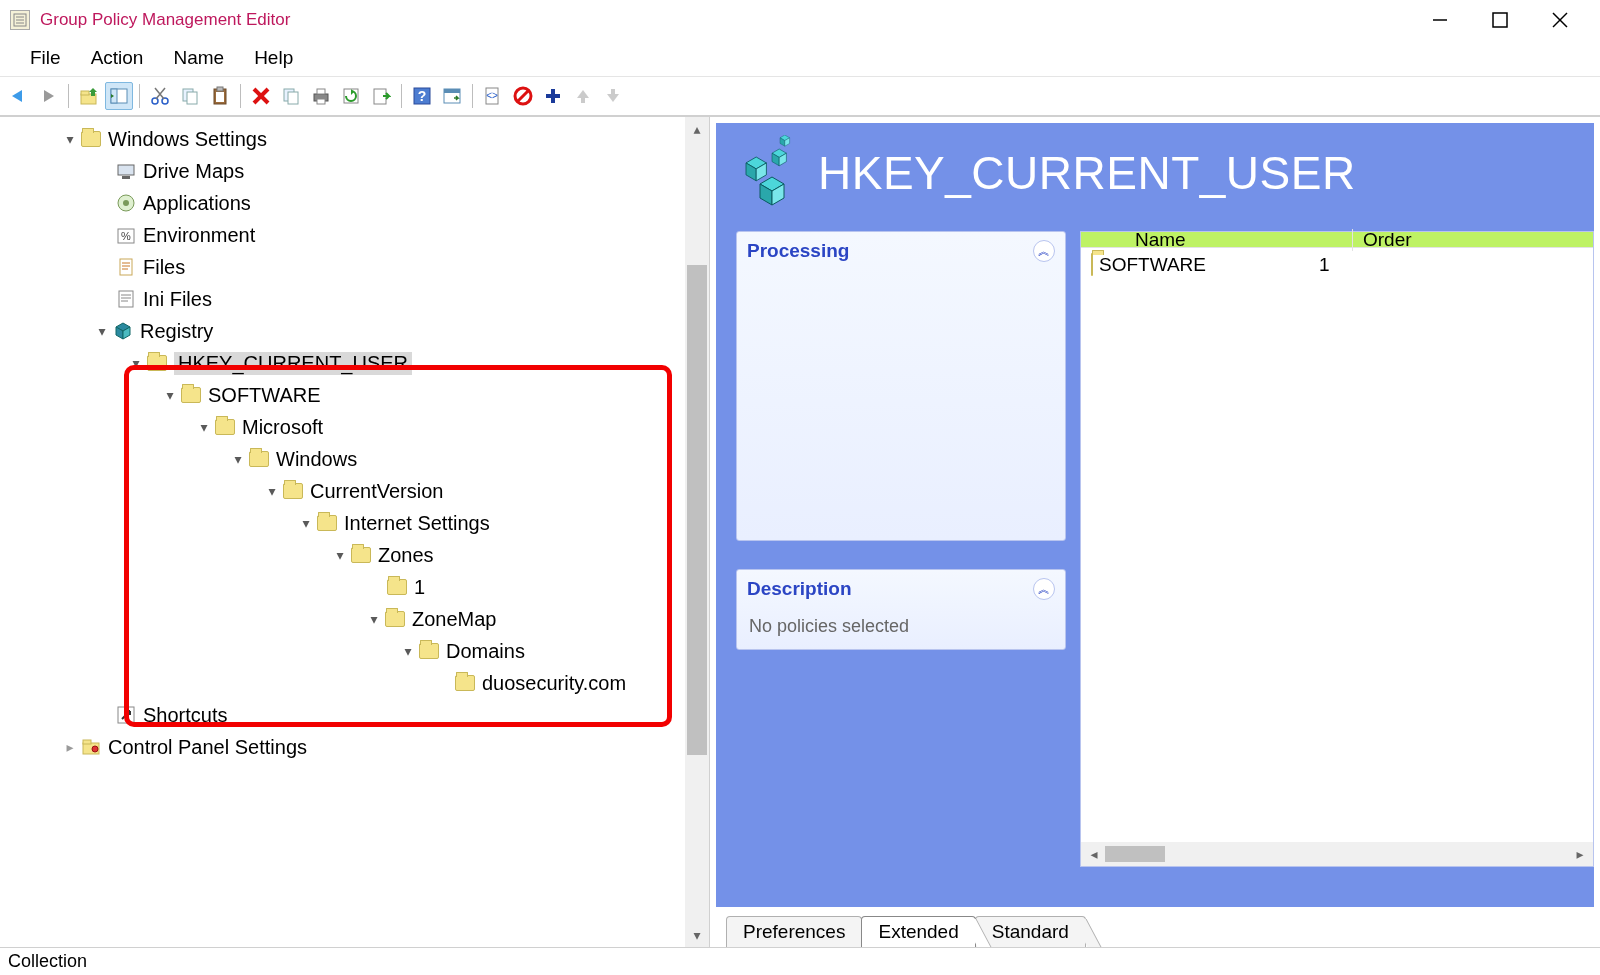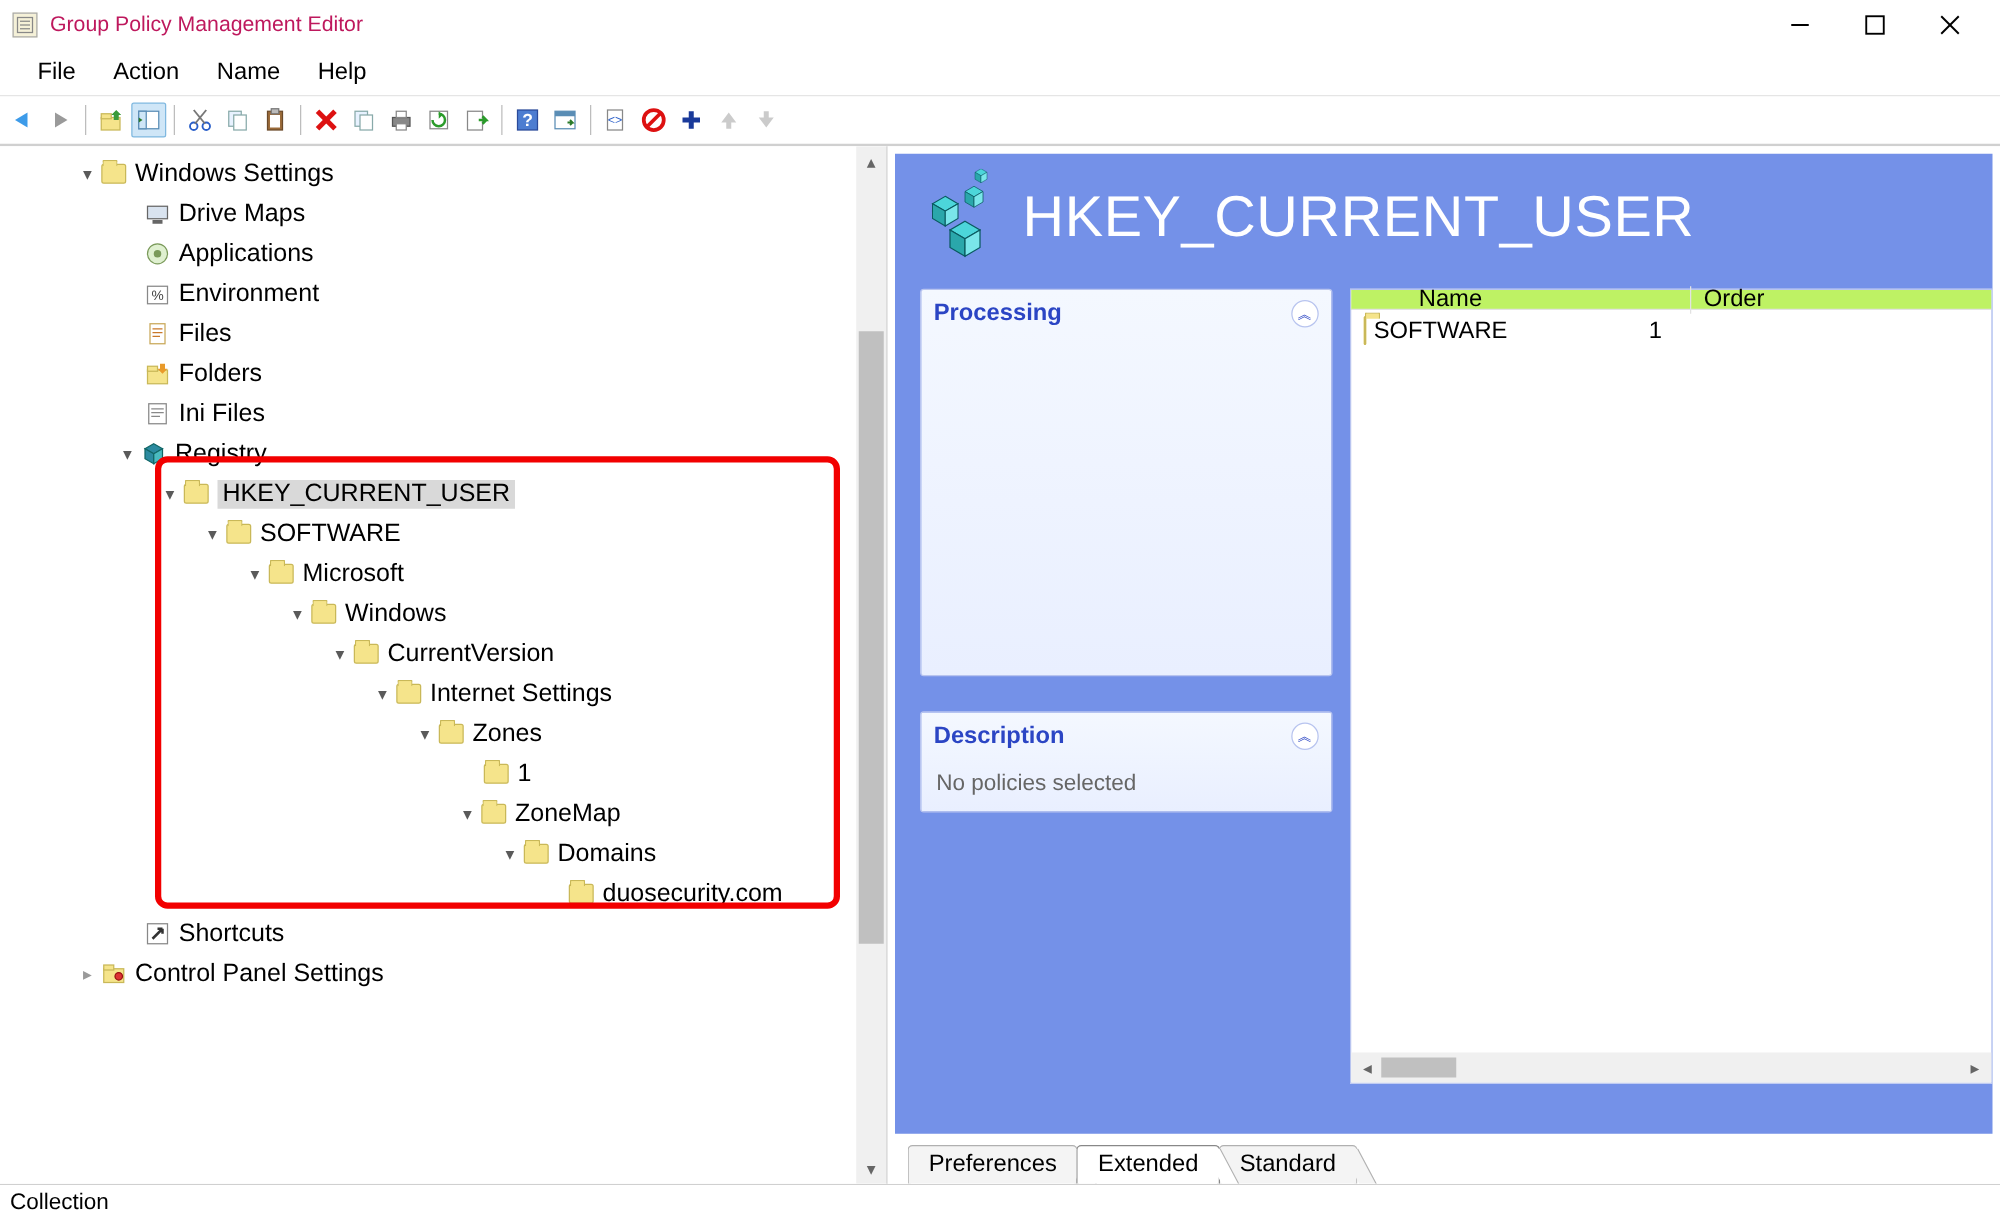--- a/index.html
+++ b/index.html
@@ -286,30 +286,20 @@
           <span class="label">Environment</span>
         </div>
       <div class="node" style="padding-left:115px">
           <span class="icon">
             <svg width="20" height="20">
               <rect x="4" y="2" width="12" height="16" fill="#fff" stroke="#c9a858"></rect>
               <path d="M6 6 L14 6 M6 9 L14 9 M6 12 L12 12" stroke="#c97828"></path>
             </svg>
           </span>
           <span class="label">Files</span>
-        </div>
-      <div class="node" style="padding-left:115px">
-          <span class="icon">
-            <svg width="20" height="20">
-              <rect x="2" y="7" width="16" height="11" fill="#f5e48b" stroke="#c9b858"></rect>
-              <rect x="2" y="4" width="8" height="4" fill="#f5e48b" stroke="#c9b858"></rect>
-              <path d="M14 2 L10 6 L12 6 L12 10 L16 10 L16 6 L18 6 Z" fill="#e99a2a" transform="rotate(180 14 6)"></path>
-            </svg>
-          </span>
-          <span class="label">Folders</span>
         </div>
       <div class="node" style="padding-left:115px">
           <span class="icon">
             <svg width="20" height="20">
               <rect x="3" y="2" width="14" height="16" fill="#fff" stroke="#888"></rect>
               <line x1="5" y1="6" x2="15" y2="6" stroke="#888"></line>
               <line x1="5" y1="9" x2="15" y2="9" stroke="#888"></line>
               <line x1="5" y1="12" x2="12" y2="12" stroke="#888"></line>
             </svg>
           </span>

